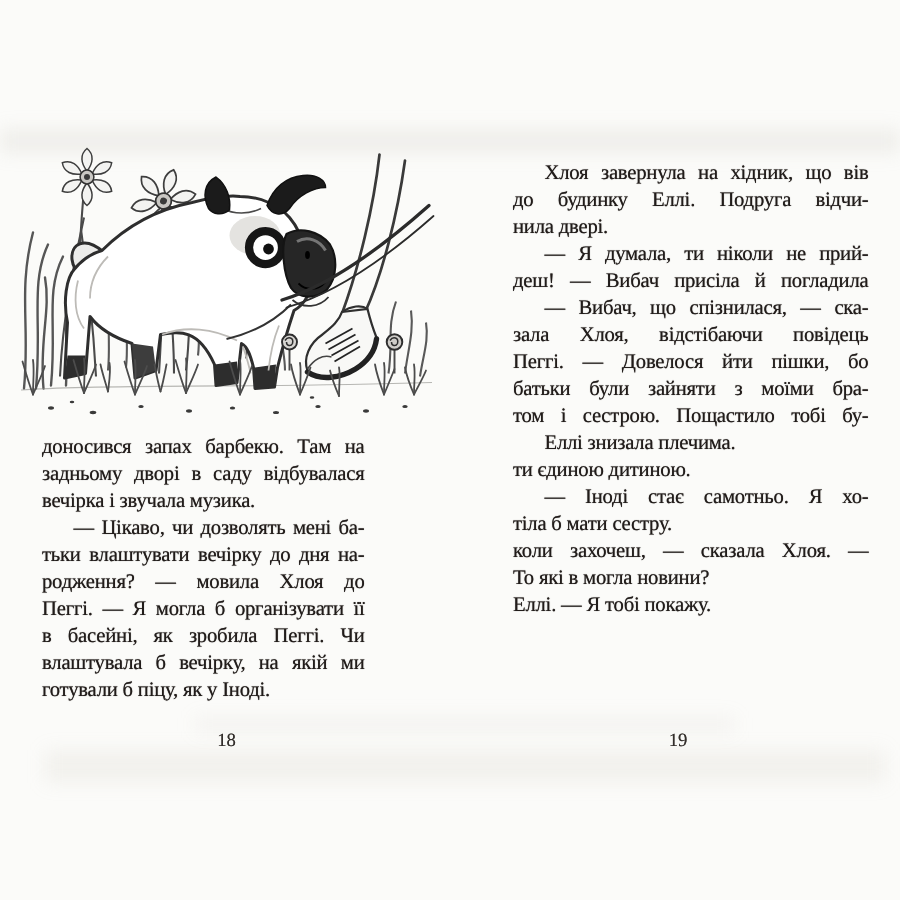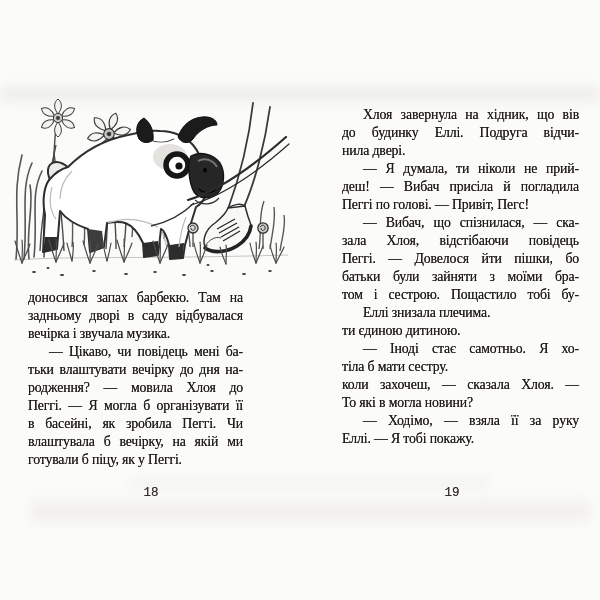--- a/index.html
+++ b/index.html
@@ -23,21 +23,20 @@
   }
   .left-col{left:28px;top:289px;width:215px;}
   .right-col{left:342px;top:106px;width:237px;}
   .line{text-align:justify;white-space:nowrap;}
   .line.j{white-space:normal;text-align-last:justify;-moz-text-align-last:justify;}
   .line.ind{text-indent:21px;}
 
   .page-number{
     position:absolute;font-size:12.5px;color:#332e2b;width:28px;text-align:center;
     text-shadow:0 0 0.4px rgba(50,45,40,0.7);
-    font-family:Liberation Mono, monospace;
   }
   #pn-left{left:137px;top:486px;}
   #pn-right{left:438px;top:486px;}
 </style>
 </head>
 <body>
 
 <div style="position:absolute;inset:0;">
 
   <div class="smudge s1"></div>
@@ -219,51 +218,49 @@
           <ellipse cx="36" cy="171" rx="1.5" ry="0.9"></ellipse>
           <ellipse cx="196" cy="168" rx="1.5" ry="0.9"></ellipse>
         </g>
       </svg>
     </figure>
 
     <div class="text-col left-col">
         <div class="line j">доносився запах барбекю. Там на</div>
         <div class="line j">задньому дворі в саду відбувалася</div>
         <div class="line">вечірка і звучала музика.</div>
-        <div class="line j ind">— Цікаво, чи повідець мені ба-</div>
+        <div class="line j ind">— Цікаво, чи дозволять мені ба-</div>
         <div class="line j">тьки влаштувати вечірку до дня на-</div>
         <div class="line j">родження? — мовила Хлоя до</div>
         <div class="line j">Пеггі. — Я могла б організувати її</div>
         <div class="line j">в басейні, як зробила Пеггі. Чи</div>
         <div class="line j">влаштувала б вечірку, на якій ми</div>
-        <div class="line">готували б піцу, як у Пеггі.</div>
+        <div class="line">готували б піцу, як у Іноді.</div>
       </div>
 
     <div class="page-number" id="pn-left">18</div>
   </section>
 
   <section>
     <div class="text-col right-col">
         <div class="line j ind">Хлоя завернула на хідник, що вів</div>
         <div class="line j">до будинку Еллі. Подруга відчи-</div>
         <div class="line">нила двері.</div>
         <div class="line j ind">— Я думала, ти ніколи не прий-</div>
         <div class="line j">деш! — Вибач присіла й погладила</div>
-        <div class="line">Пеггі по голові. — Привіт, Пегс!</div>
         <div class="line j ind">— Вибач, що спізнилася, — ска-</div>
         <div class="line j">зала Хлоя, відстібаючи повідець</div>
         <div class="line j">Пеггі. — Довелося йти пішки, бо</div>
         <div class="line j">батьки були зайняти з моїми бра-</div>
         <div class="line j">том і сестрою. Пощастило тобі бу-</div>
         <div class="line ind">Еллі знизала плечима.</div>
         <div class="line">ти єдиною дитиною.</div>
         <div class="line j ind">— Іноді стає самотньо. Я хо-</div>
         <div class="line">тіла б мати сестру.</div>
         <div class="line j">коли захочеш, — сказала Хлоя. —</div>
         <div class="line">То які в могла новини?</div>
-        <div class="line j ind">— Ходімо, — взяла її за руку</div>
         <div class="line">Еллі. — Я тобі покажу.</div>
       </div>
 
     <div class="page-number" id="pn-right">19</div>
   </section>
 
 </div>
 
 </body></html>

